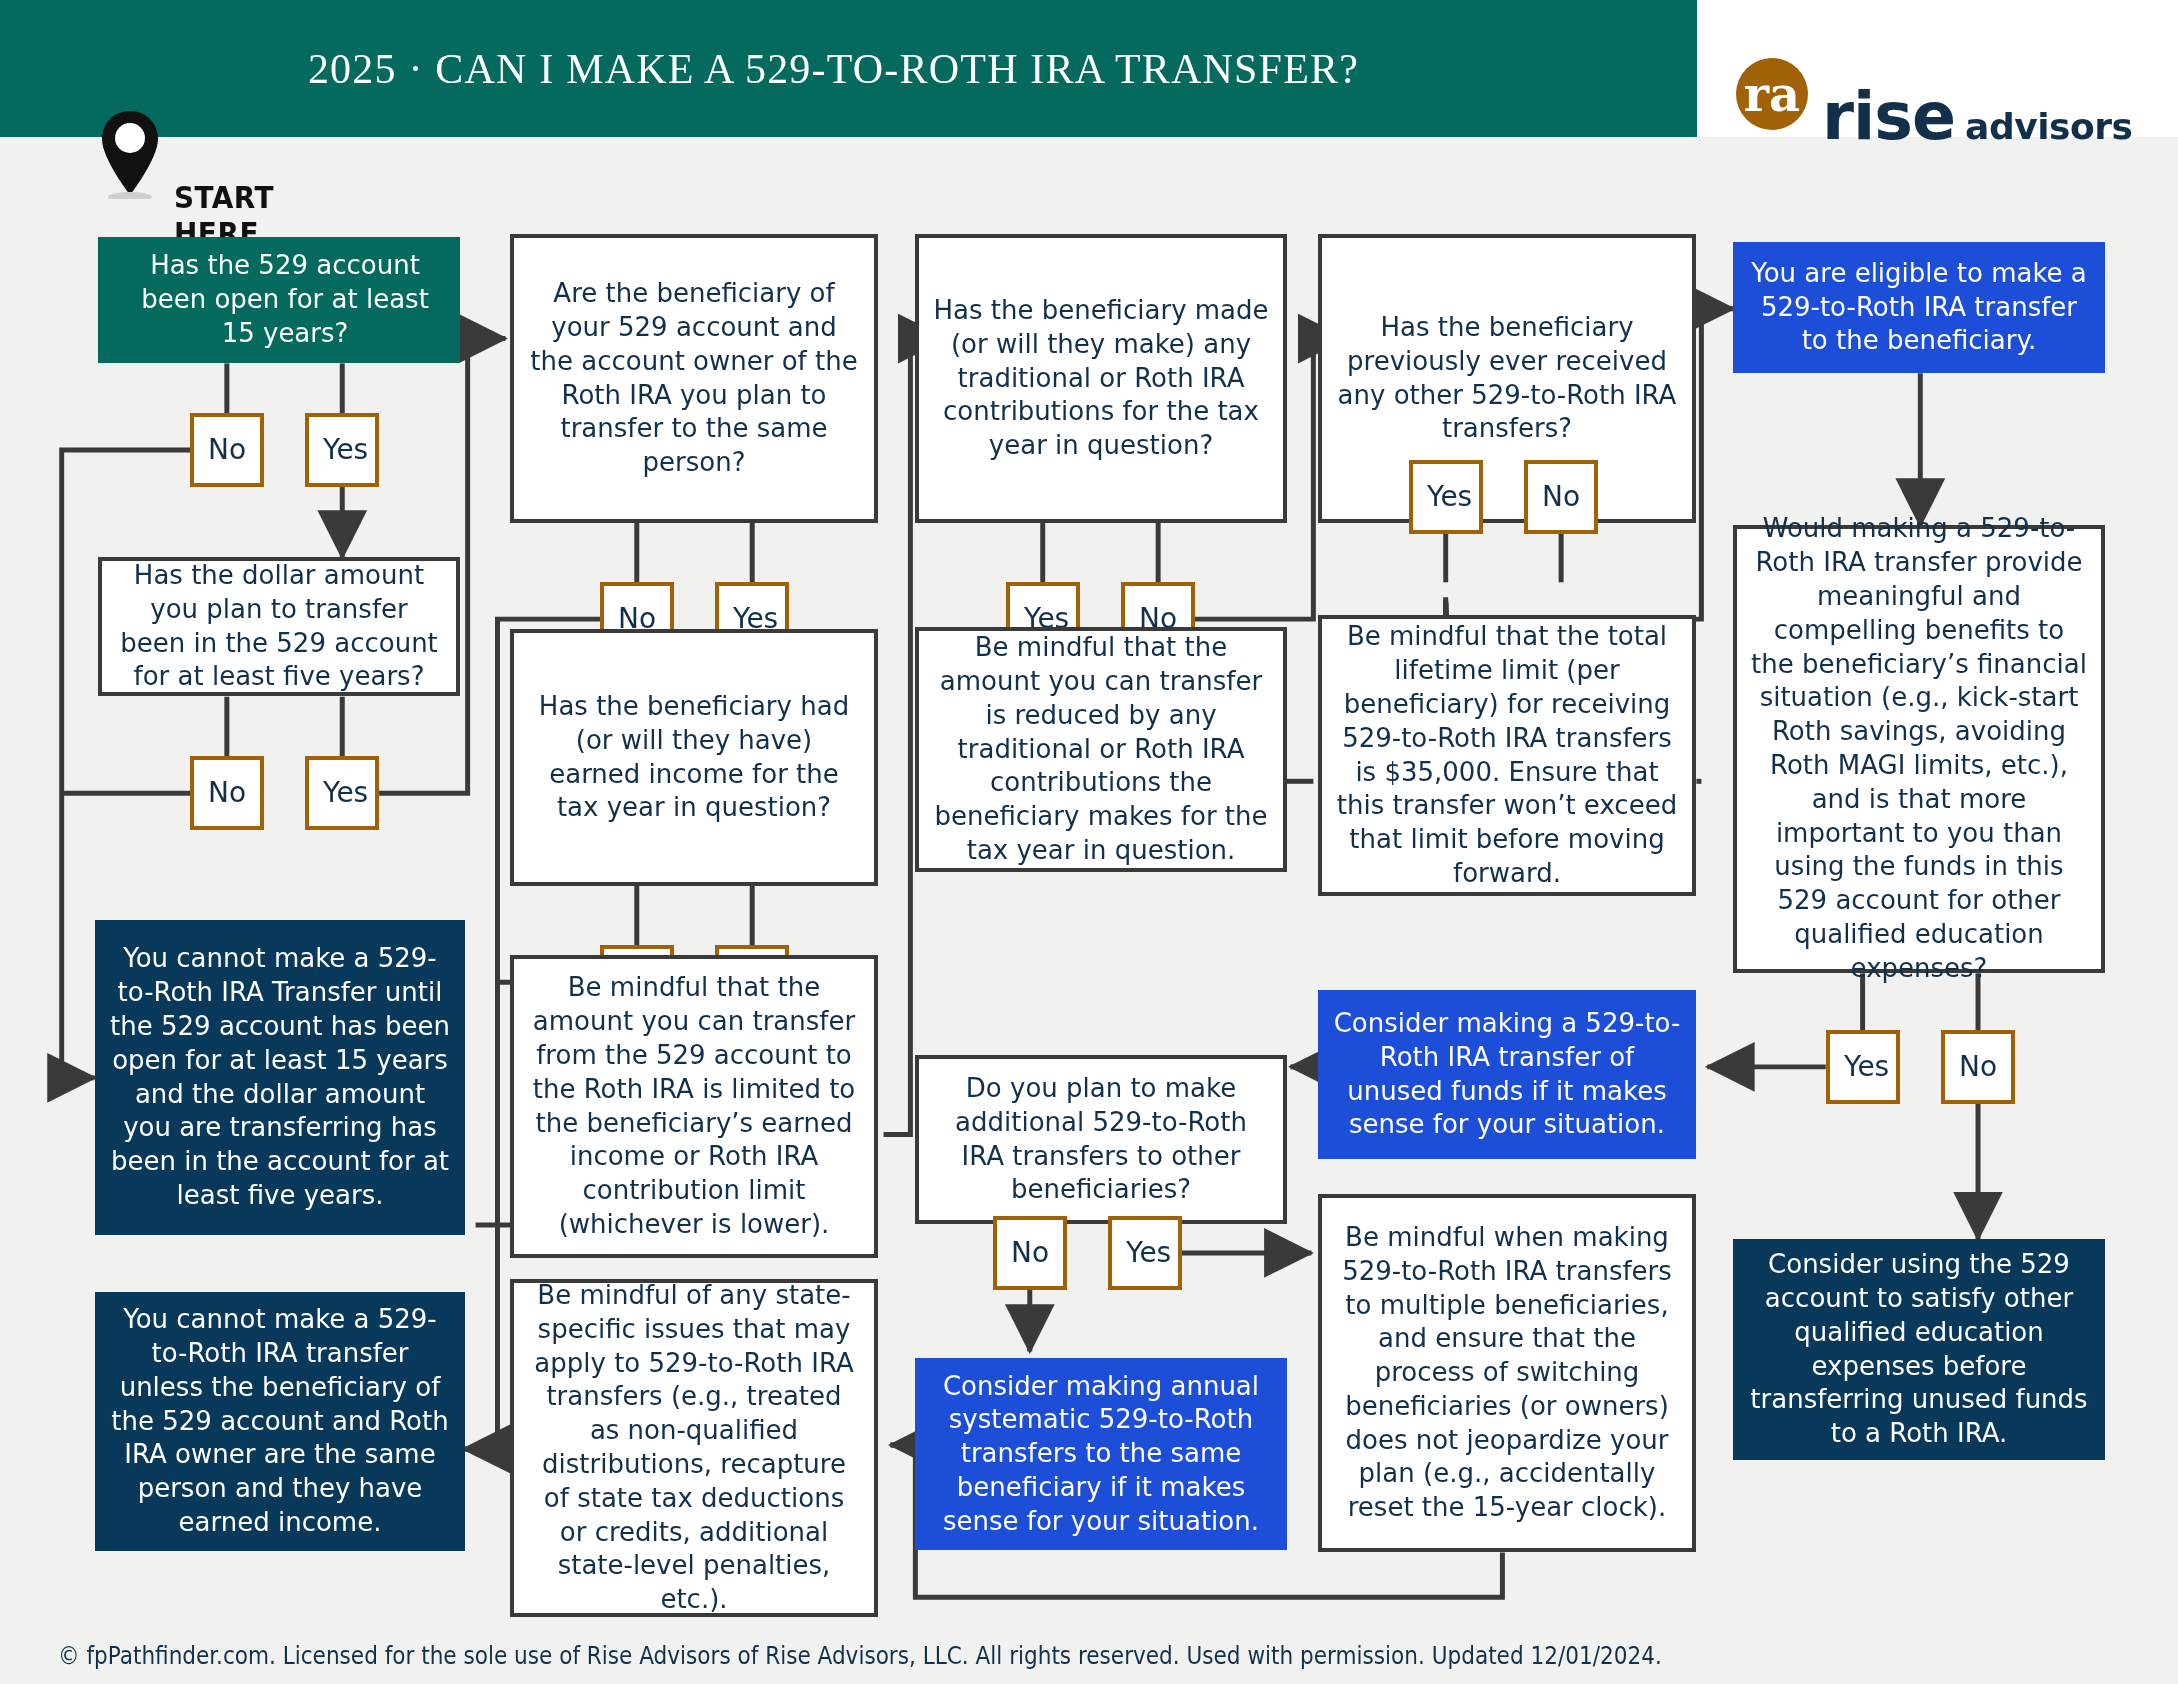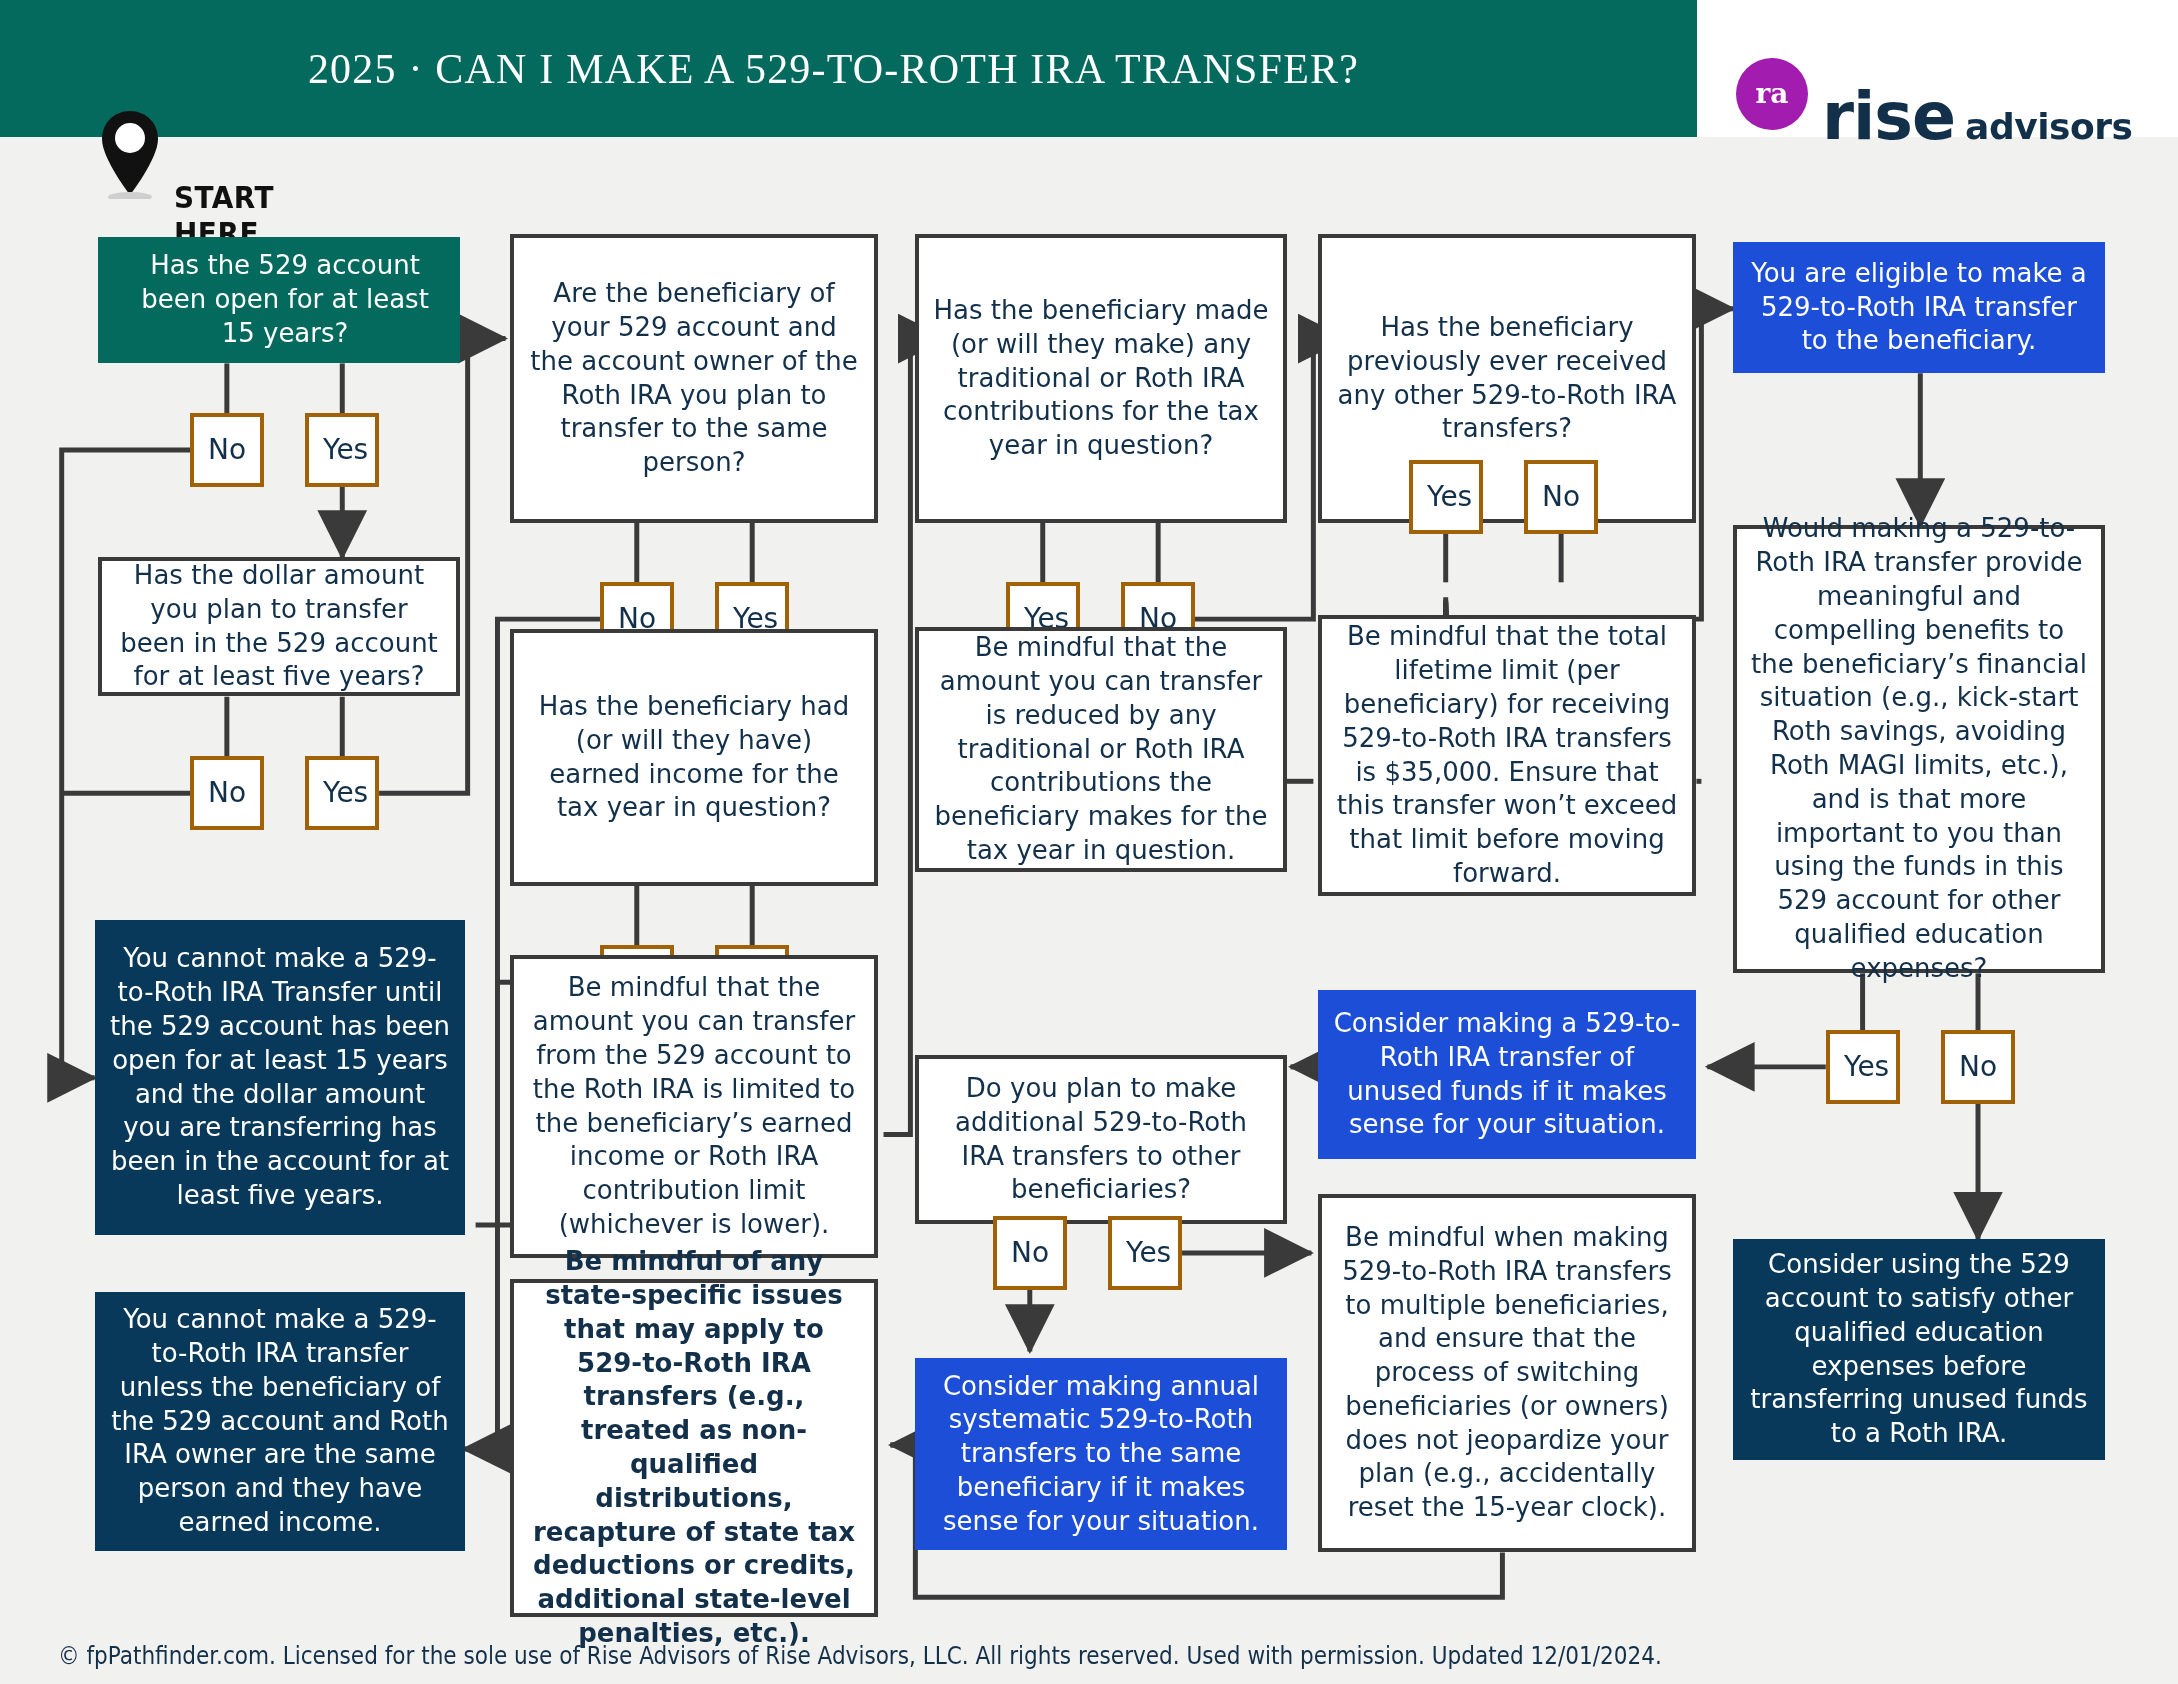--- a/index.html
+++ b/index.html
@@ -16,23 +16,23 @@
   .header{position:absolute;left:0;top:0;width:2178px;height:137px;background:#ffffff;}
   .header-band{position:absolute;left:0;top:0;width:1697px;height:137px;background:#046A5E;}
   .header-title{
     position:absolute;left:0;top:0;width:1697px;height:137px;
     display:flex;align-items:center;justify-content:center;
     color:#ffffff;font-size:42px;letter-spacing:1.2px;
     font-family:Liberation Serif, serif;
     font-weight:400;text-align:center;padding-right:30px;box-sizing:border-box;
   }
   .logo{position:absolute;left:1736px;top:34px;display:flex;align-items:center;gap:14px;}
-  .logo-mark{width:72px;height:72px;border-radius:50%;background:#a21caf;
+  .logo-mark{width:72px;height:72px;border-radius:50%;background:#a16207;
     display:flex;align-items:center;justify-content:center;
-    color:#ffffff;font-size:28px;font-weight:700;
+    color:#ffffff;font-size:48px;font-weight:700;
     font-family:"DejaVu Serif","Liberation Serif",serif;line-height:1;}
   .logo-text{display:flex;align-items:baseline;gap:10px;color:#13304B;}
   .logo-rise{font-size:65px;font-weight:700;letter-spacing:-1px;margin-top:45px;}
   .logo-adv{font-size:36px;font-weight:700;letter-spacing:-0.5px;}
 
   
   .start-wrap{position:absolute;left:98px;top:137px;display:flex;align-items:flex-end;}
   .pin{position:absolute;left:0px;top:-28px;width:64px;height:90px;}
   .start-label{position:absolute;left:76px;top:42px;font-size:31px;font-weight:700;
     color:#111111;letter-spacing:0.5px;
@@ -239,21 +239,21 @@
     <span class="txt">No</span>
     </div>
   <div class="node yn" style="left:715px;top:945px;">
     <span class="txt">Yes</span>
     </div>
 
   <div class="node q" style="left:510px;top:955px;width:368px;height:303px;">
       <span class="txt">Be mindful that the amount you can transfer from the 529 account to the Roth IRA is limited to the beneficiary’s earned income or Roth IRA contribution limit (whichever is lower).</span>
     </div>
 
-  <div class="node q" style="left:510px;top:1279px;width:368px;height:338px;font-weight:bold;">
+  <div class="node q" style="left:510px;top:1279px;width:368px;height:338px;">
       <span class="txt">Be mindful of any state-specific issues that may apply to 529-to-Roth IRA transfers (e.g., treated as non-qualified distributions, recapture of state tax deductions or credits, additional state-level penalties, etc.).</span>
     </div>
 
   <div class="node q" style="left:915px;top:234px;width:372px;height:289px;">
       <span class="txt">Has the beneficiary made (or will they make) any traditional or Roth IRA contributions for the tax year in question?</span>
     </div>
 
   <div class="node yn" style="left:1006px;top:582px;">
     <span class="txt">Yes</span>
     </div>

